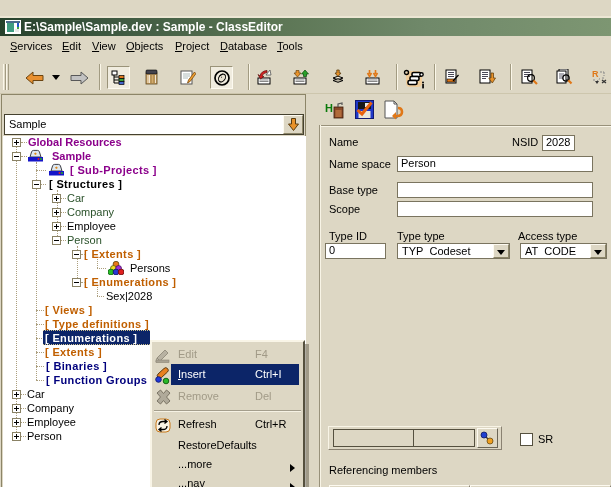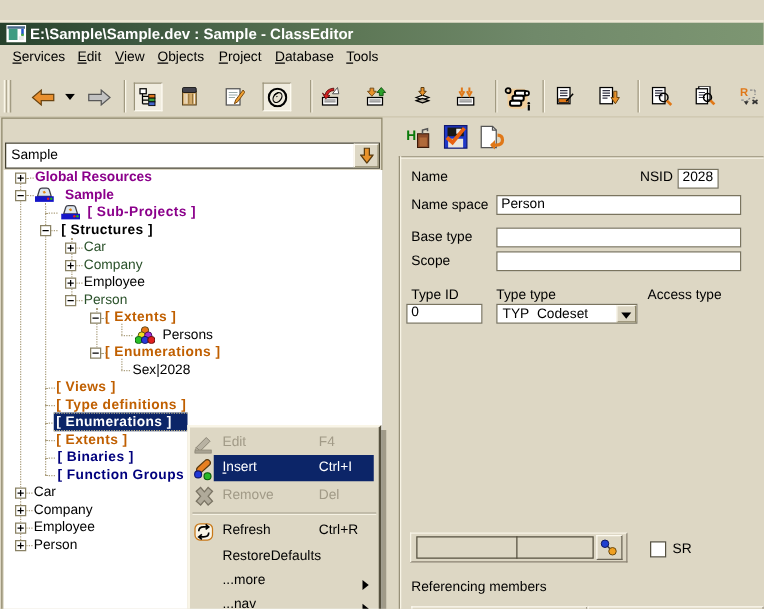--- a/index.html
+++ b/index.html
@@ -351,20 +351,21 @@
 <div class="lbl" style="left:329px;top:168px">Base type</div>
 <div class="fld" style="left:397px;top:166px;width:196px;height:16px"></div>
 <div class="lbl" style="left:329px;top:187px">Scope</div>
 <div class="fld" style="left:397px;top:185px;width:196px;height:16px"></div>
 
 <div class="lbl" style="left:329px;top:214px">Type ID</div>
 <div class="fld" style="left:325px;top:227px;width:61px;height:16px">0</div>
 <div class="lbl" style="left:397px;top:214px">Type type</div>
 <div class="combo2" style="left:397px;top:227px;width:113px;height:16px">TYP&nbsp;&nbsp;Codeset<span class="btn"></span></div>
 <div class="lbl" style="left:518px;top:214px">Access type</div>
+<div class="combo2" style="left:520px;top:227px;width:87px;height:16px">AT&nbsp;&nbsp;CODE<span class="btn"></span></div>
 
 <div class="ab" style="left:328px;top:410px;width:174px;height:24px;background:#ddd7c4;border:1px solid;border-color:#f8f4e6 #8a8272 #8a8272 #f8f4e6"></div>
 <div class="ab" style="left:333px;top:413px;width:142px;height:18px;border:1px solid #55503f"></div>
 <div class="ab" style="left:413px;top:413px;width:1px;height:18px;background:#55503f"></div>
 <div class="ab" style="left:477px;top:412px;width:21px;height:20px;background:#ddd7c4;border:1px solid;border-color:#fdfaf0 #6a6455 #6a6455 #fdfaf0">
   <svg width="17" height="16" viewBox="0 0 17 16" style="position:absolute;left:1px;top:1px">
     <path d="M5 5 L11 11" stroke="#333" stroke-width="1.2"></path>
     <circle cx="5" cy="5" r="3" fill="#2040d0" stroke="#101860" stroke-width=".8"></circle>
     <circle cx="11" cy="11" r="3" fill="#f0a020" stroke="#6a4a10" stroke-width=".8"></circle>
   </svg>

